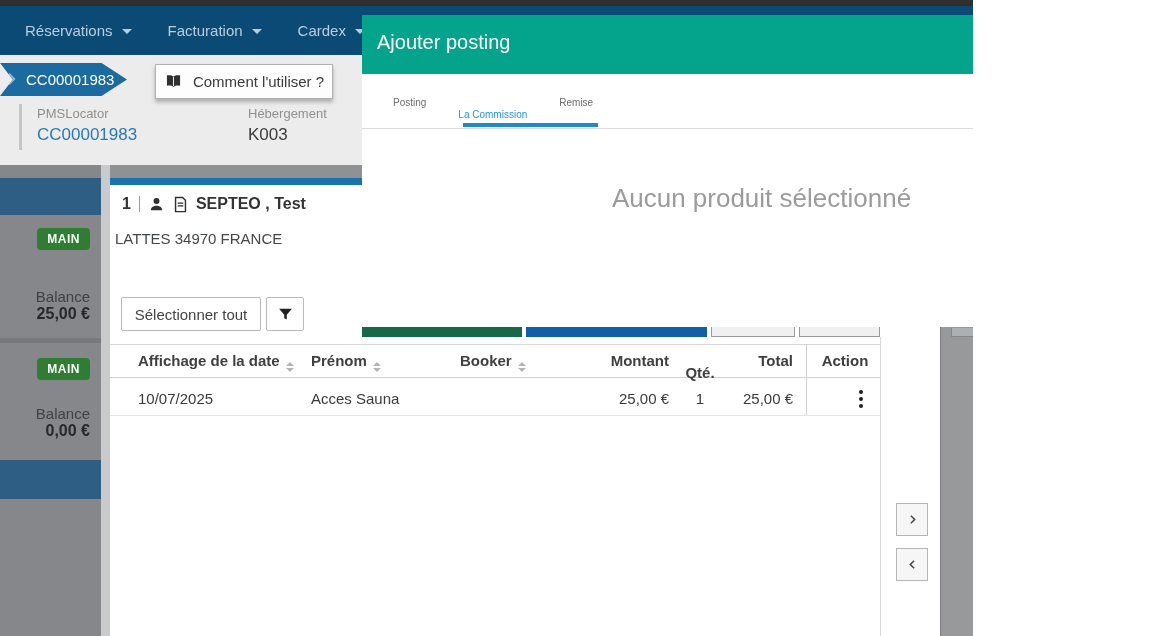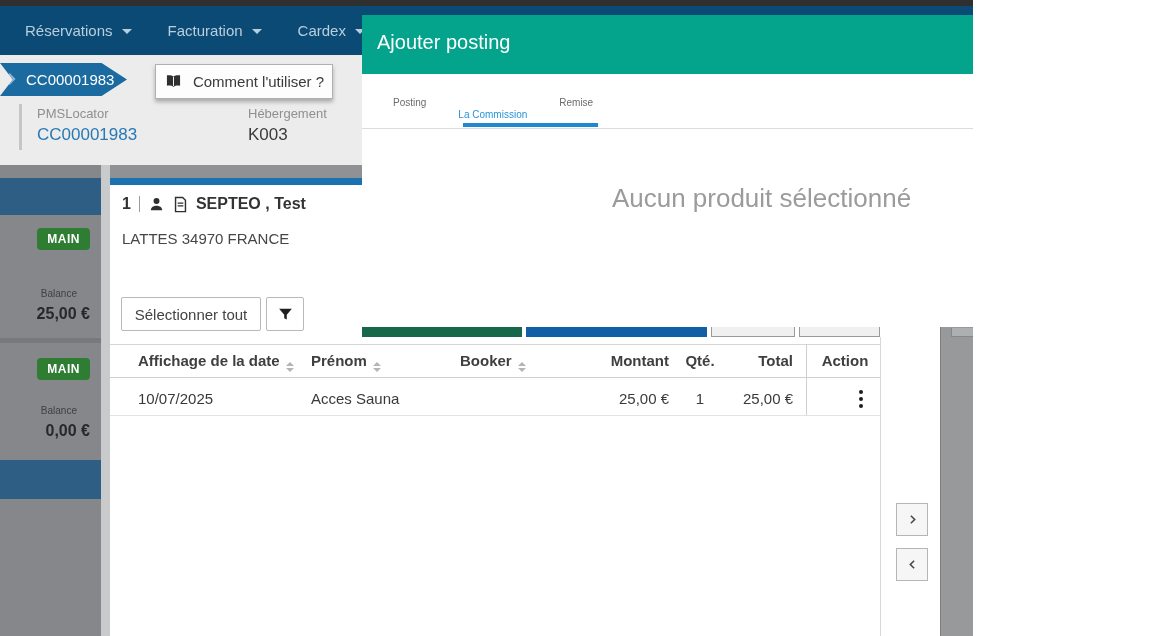--- a/index.html
+++ b/index.html
@@ -34,33 +34,33 @@
   
   .sidebar { position:absolute; left:0; top:0; width:101px; height:471px; background:#85878a; }
   .sb-band { position:absolute; left:0; width:101px; background:#2f5e84; }
   .sb-band.b1 { top:13px; height:37px; }
   .sb-band.b2 { top:295px; height:39px; }
   .sb-block { position:absolute; left:0; width:101px; }
   .sb-block.k1 { top:50px; height:128px; border-bottom:5px solid #77797c; }
   .sb-block.k2 { top:183px; height:112px; }
   .main-badge { position:absolute; right:11px; background:#2e7d32; color:#fff; font-size:12px; font-weight:bold;
                 letter-spacing:.5px; padding:4px 10px; border-radius:4px; }
-  .bal-label { position:absolute; right:24px; font-size:10px; color:#3f4144; }
+  .bal-label { position:absolute; right:11px; font-size:15px; color:#3f4144; }
   .bal-value { position:absolute; right:11px; font-size:16px; font-weight:bold; color:#26282b; }
   .gutter-left { position:absolute; left:101px; top:0; width:9px; height:471px; background:#c9cacc; }
 
   
   .card { position:absolute; left:110px; top:13px; width:830px; height:458px; background:#ffffff; }
   .card-topbar { position:absolute; left:0; top:0; width:830px; height:7px; background:#1a73ae; }
   .guest-line { position:absolute; left:12px; top:17px; display:flex; align-items:center; gap:8px;
                 font-size:16px; color:#333; }
   .guest-line .num { font-weight:bold; }
   .guest-line .sep { width:1px; height:16px; background:#9a9a9a; }
   .guest-line .name { font-weight:bold; }
-  .guest-addr { position:absolute; left:12px; top:52px; font-size:15px; color:#44474a; }
+  .guest-addr { position:absolute; left:5px; top:52px; font-size:15px; color:#44474a; }
   .selectall-btn { position:absolute; left:11px; top:119px; width:140px; height:34px; background:#fff;
                    border:1px solid #b9b9b9; border-radius:2px; font-size:15px; color:#444; display:flex;
                    align-items:center; justify-content:center; cursor:pointer; }
   .filter-btn { position:absolute; left:156px; top:119px; width:38px; height:34px; background:#fff;
                 border:1px solid #b9b9b9; border-radius:2px; display:flex; align-items:center; justify-content:center; cursor:pointer; }
 
   
   .tabcut { position:absolute; top:149px; height:10px; }
   .tabcut.green { left:252px; width:160px; background:#17684a; }
   .tabcut.blue  { left:416px; width:181px; background:#135fa5; }
@@ -222,21 +222,21 @@
           </span></div>
       <div class="th" style="left:201px;"><span>Prénom</span><span class="sort">
             <i class="up"></i>
             <i class="dn"></i>
           </span></div>
       <div class="th" style="left:350px;"><span>Booker</span><span class="sort">
             <i class="up"></i>
             <i class="dn"></i>
           </span></div>
       <div class="th" style="left:480px; width:79px; text-align:right;">Montant</div>
-      <div class="th" style="left:570px; width:40px; text-align:center;">Qté.</div>
+      <div class="th" style="left:570px; width:40px; text-align:center;margin-top:12px;">Qté.</div>
       <div class="th" style="left:623px; width:60px; text-align:right;">Total</div>
       <div class="th" style="left:700px; width:70px; text-align:center;">Action</div>
 
       <div class="td" style="left:28px;">10/07/2025</div>
       <div class="td" style="left:201px;">Acces Sauna</div>
       <div class="td" style="left:350px;"></div>
       <div class="td" style="left:480px; width:79px; text-align:right;">25,00 €</div>
       <div class="td" style="left:570px; width:40px; text-align:center;">1</div>
       <div class="td" style="left:623px; width:60px; text-align:right;">25,00 €</div>
       <div class="kebab">

